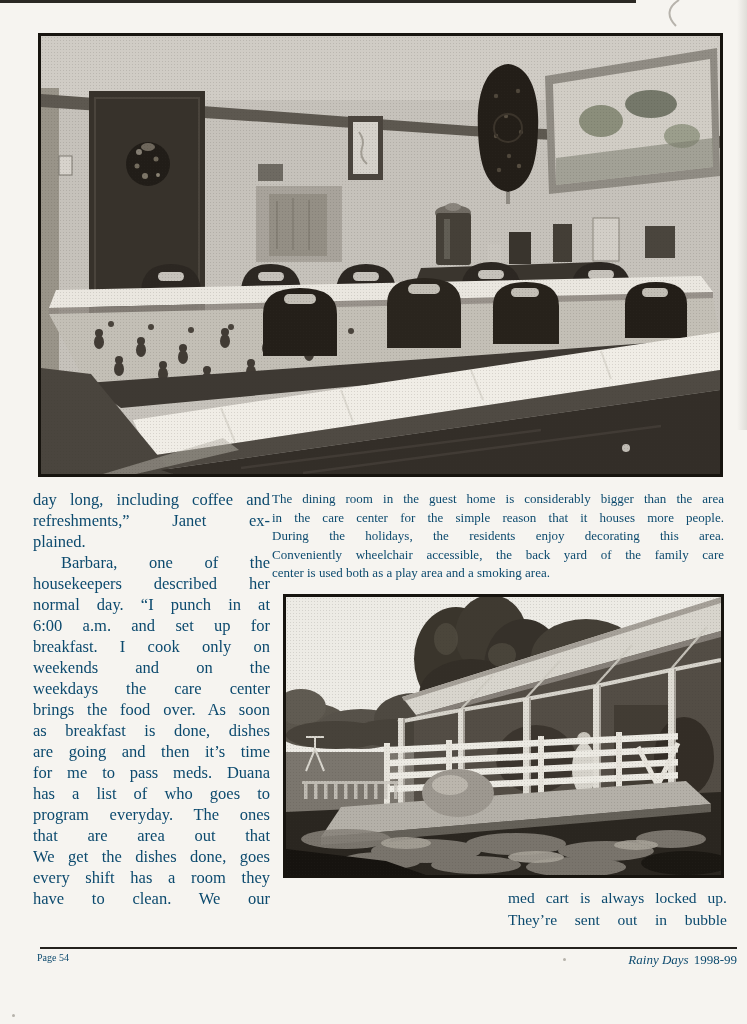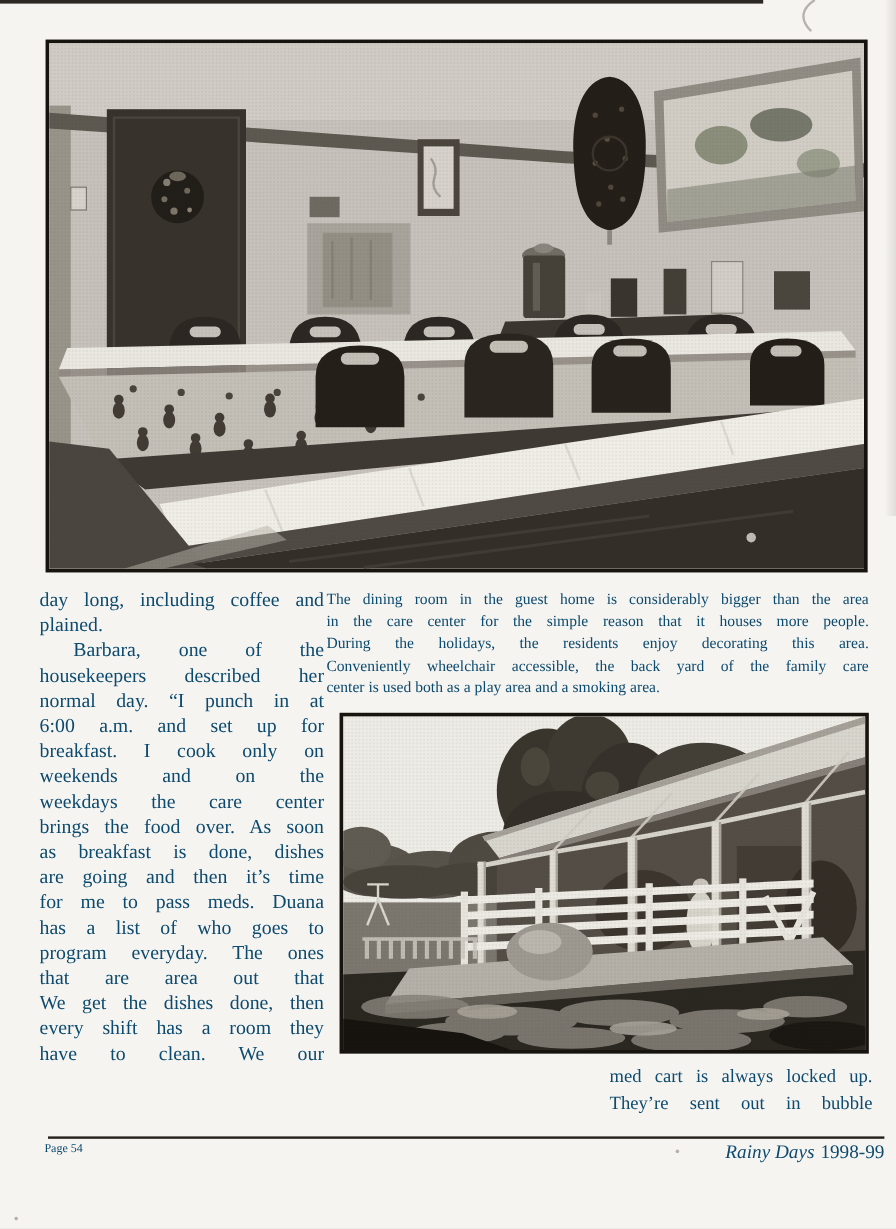--- a/index.html
+++ b/index.html
@@ -25,21 +25,21 @@
   .para { margin:0; }
   .tline { text-align:justify; text-align-last:justify; overflow:hidden; }
   .tline.lastline { text-align-last:left;font-family:Liberation Serif, serif; }
   .tline.indent { text-indent:28px; }
   #col-left { left:33px; top:489px; width:237px; font-size:16.5px; line-height:21px; }
   #caption  { left:272px; top:490px; width:452px; font-size:13px; line-height:18.5px; }
   #col-bl   { left:277px; top:887px; width:213px; font-size:15.5px; line-height:21.5px; }
   #col-br   { left:508px; top:887px; width:219px; font-size:15.5px; line-height:21.5px; }
   .footer-rule { position:absolute; left:40px; top:947px; width:697px; height:2px; background:#24211d; }
   .footer-left { position:absolute; left:37px; top:952px; font-size:10px; }
-  .footer-right { position:absolute; right:10px; top:952px; font-size:16px; white-space:nowrap;margin-left:23px; }
+  .footer-right { position:absolute; right:10px; top:952px; font-size:13px; white-space:nowrap;margin-left:23px; }
   .footer-right .jt { font-style:italic; }
   .footer-right .jy { margin-left:5px; }
 </style>
 </head>
 <body>
 
 <div class="page">
 
   <div class="scan-top-line"></div>
   <div class="page-curl">
@@ -189,38 +189,39 @@
       <path d="M200 432 L500 394 M262 437 L620 390" stroke="#453f38" stroke-width="2.5" opacity="0.8" fill="none"></path>
       <polygon points="62,438 182,402 198,414 95,438" fill="#b7b3aa" opacity="0.5"></polygon>
       <circle cx="585" cy="412" r="4" fill="#d9d5cc" opacity="0.85"></circle>
       <rect width="679" height="438" fill="url(#ht1)" opacity="0.5"></rect>
     </svg>
   </div>
 
   <div class="textcol" id="col-left">
       <div class="para">
         <div class="tline">day long, including coffee and</div>
+        <div class="tline">refreshments,” Janet ex-</div>
         <div class="tline lastline">plained.</div>
       </div>
       <div class="para">
         <div class="tline indent">Barbara, one of the</div>
         <div class="tline">housekeepers described her</div>
         <div class="tline">normal day. “I punch in at</div>
         <div class="tline">6:00 a.m. and set up for</div>
         <div class="tline">breakfast. I cook only on</div>
         <div class="tline">weekends and on the</div>
         <div class="tline">weekdays the care center</div>
         <div class="tline">brings the food over. As soon</div>
         <div class="tline">as breakfast is done, dishes</div>
         <div class="tline">are going and then it’s time</div>
         <div class="tline">for me to pass meds. Duana</div>
         <div class="tline">has a list of who goes to</div>
         <div class="tline">program everyday. The ones</div>
         <div class="tline">that are area out that</div>
-        <div class="tline">We get the dishes done, then</div>
+        <div class="tline">We get the dishes done, goes</div>
         <div class="tline">every shift has a room they</div>
         <div class="tline">have to clean. We our</div>
       </div>
     </div>
 
   <div class="textcol" id="caption">
       <div class="para">
         <div class="tline">The dining room in the guest home is considerably bigger than the area</div>
         <div class="tline">in the care center for the simple reason that it houses more people.</div>
         <div class="tline">During the holidays, the residents enjoy decorating this area.</div>

